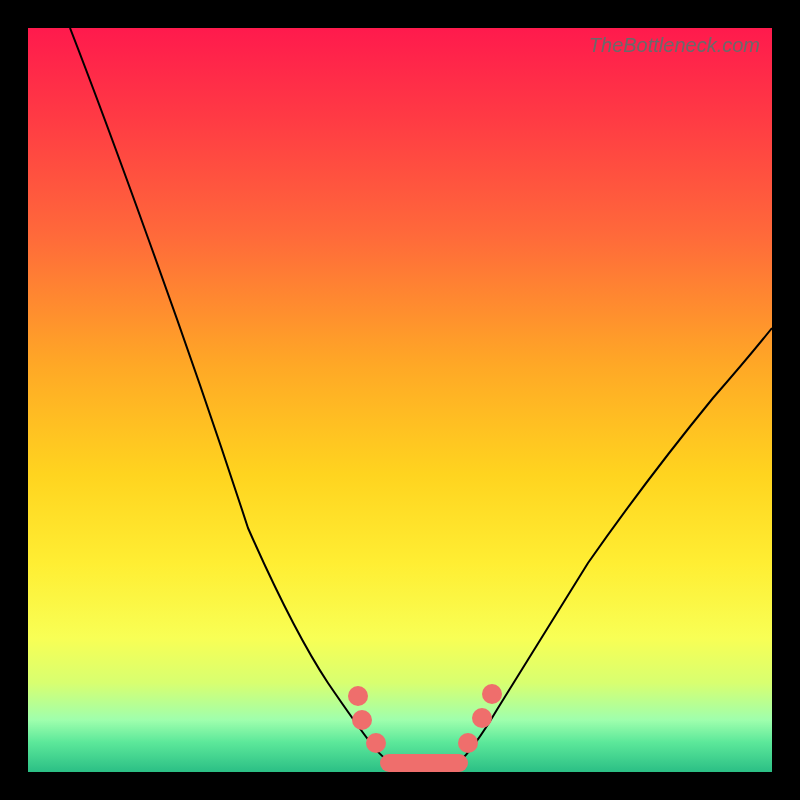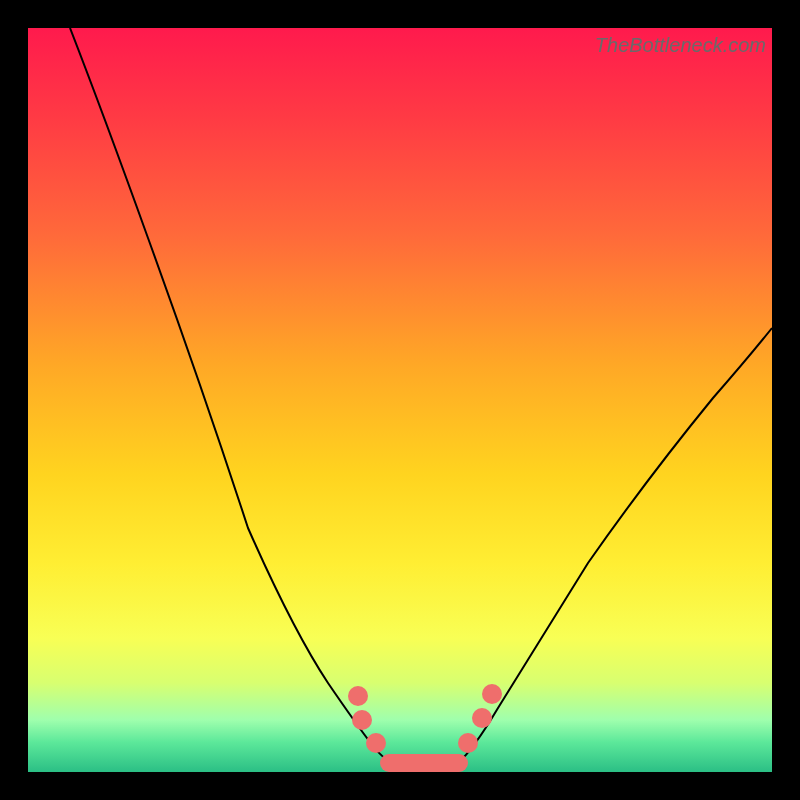--- a/index.html
+++ b/index.html
@@ -10,21 +10,21 @@
           #ff3a44 12%,
           #ff6a3a 28%,
           #ffa726 45%,
           #ffd41f 60%,
           #ffee33 72%,
           #f8ff55 82%,
           #d8ff70 88%,
           #9fffad 93%,
           #5ce89a 96%,
           #2bbf85 100%)}
-  .wm{position:absolute;top:6px;right:6px;font:italic 500 20px Arial,Helvetica,sans-serif;color:#6a6a6a}
+  .wm{position:absolute;top:6px;right:12px;font:italic 500 20px Arial,Helvetica,sans-serif;color:#6a6a6a}
   svg.curve{position:absolute;left:0;top:0}
   svg.curve path{fill:none;stroke:#000;stroke-width:2;vector-effect:non-scaling-stroke}
   .beads circle{fill:#ef6e6c}
   .beads rect{fill:#ef6e6c;rx:9;ry:9}
 </style>
 </head>
 <body>
 
 <div class="frame">
   <div class="plot">

